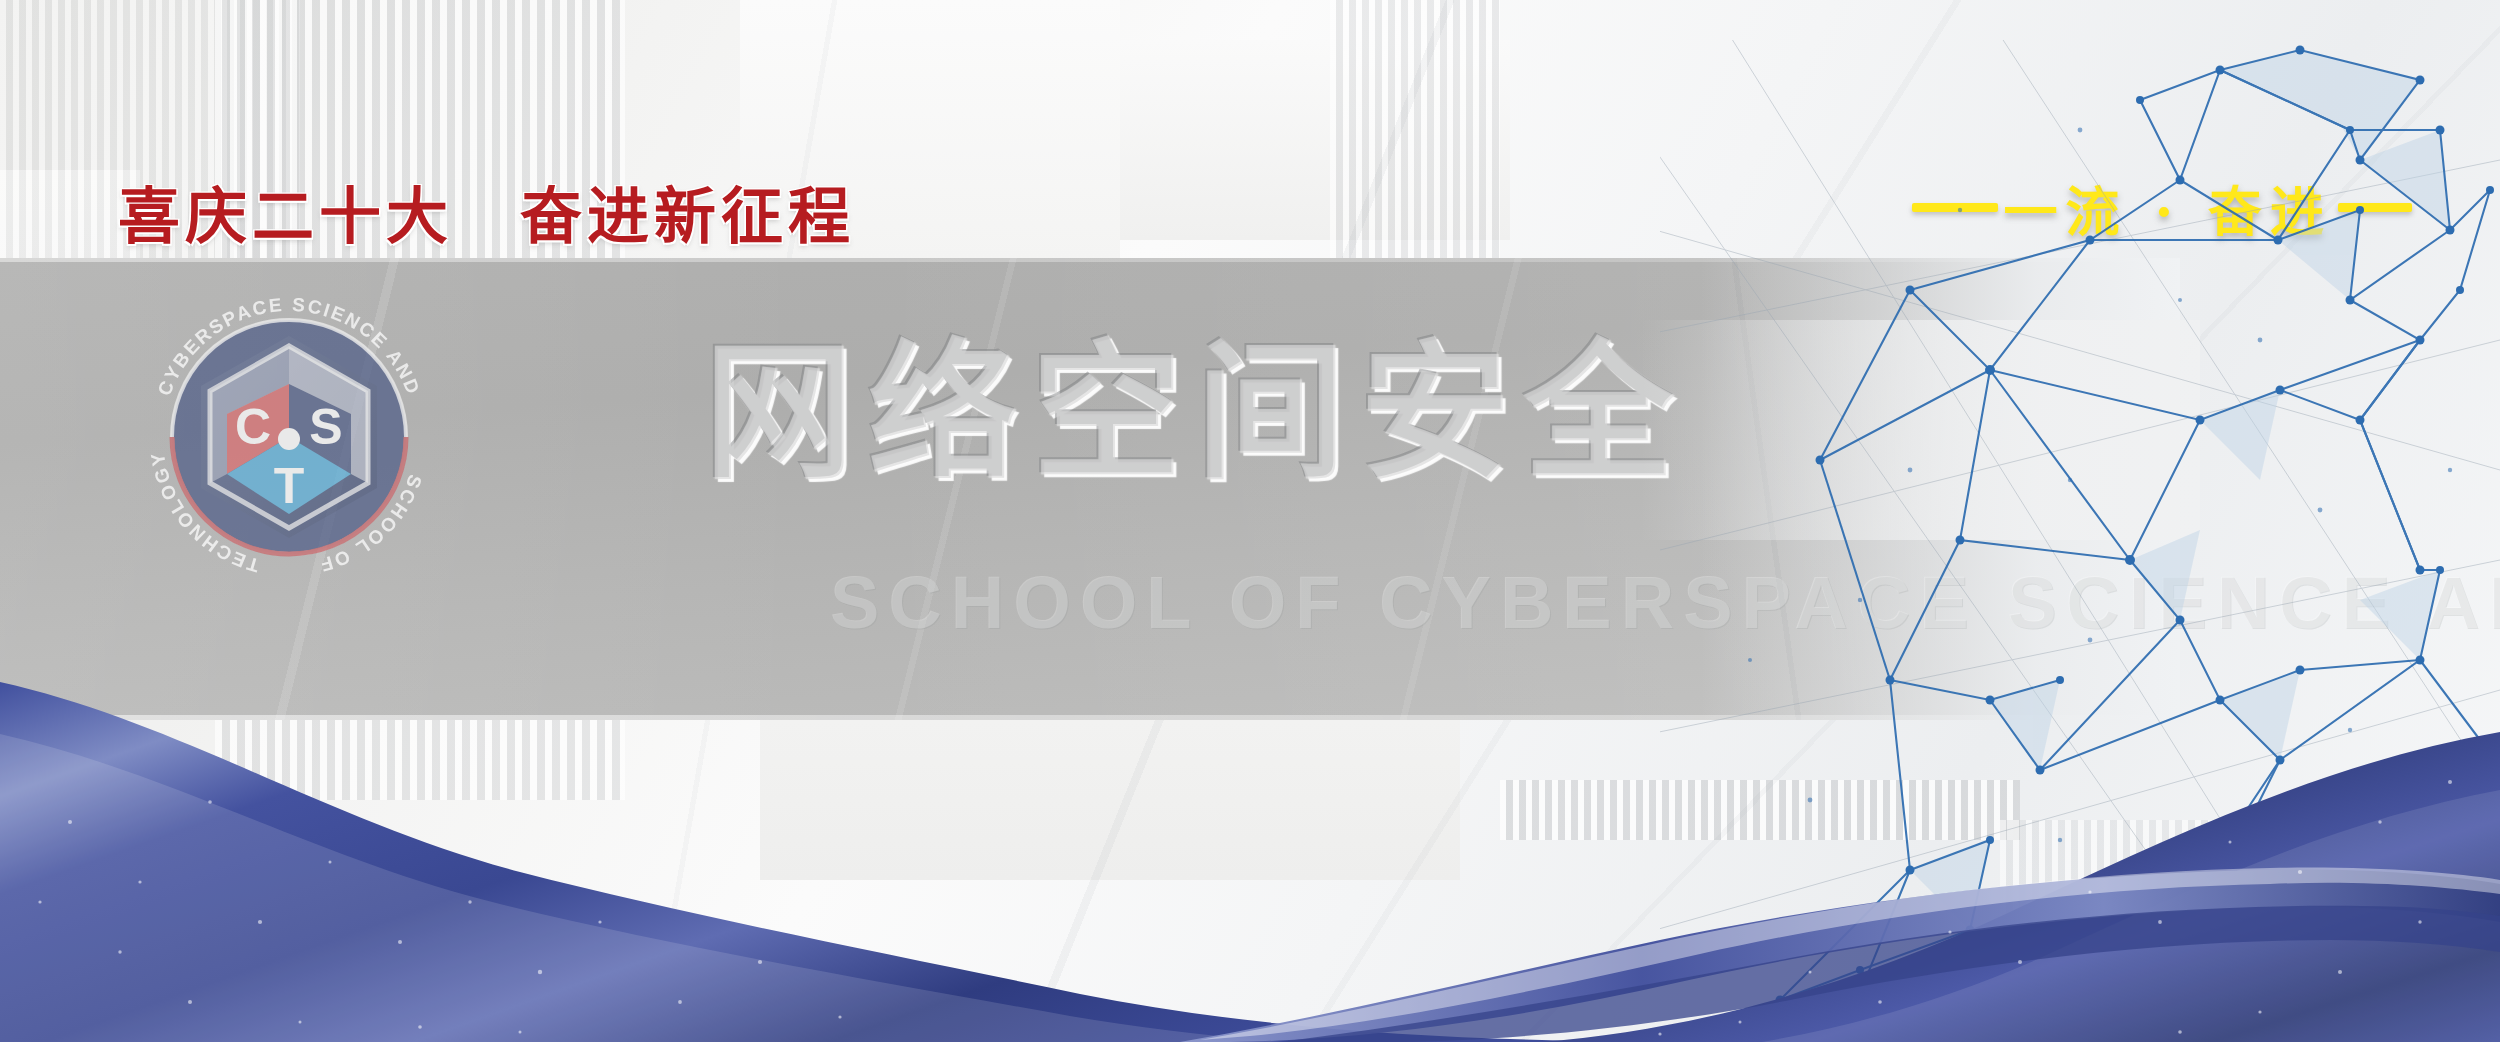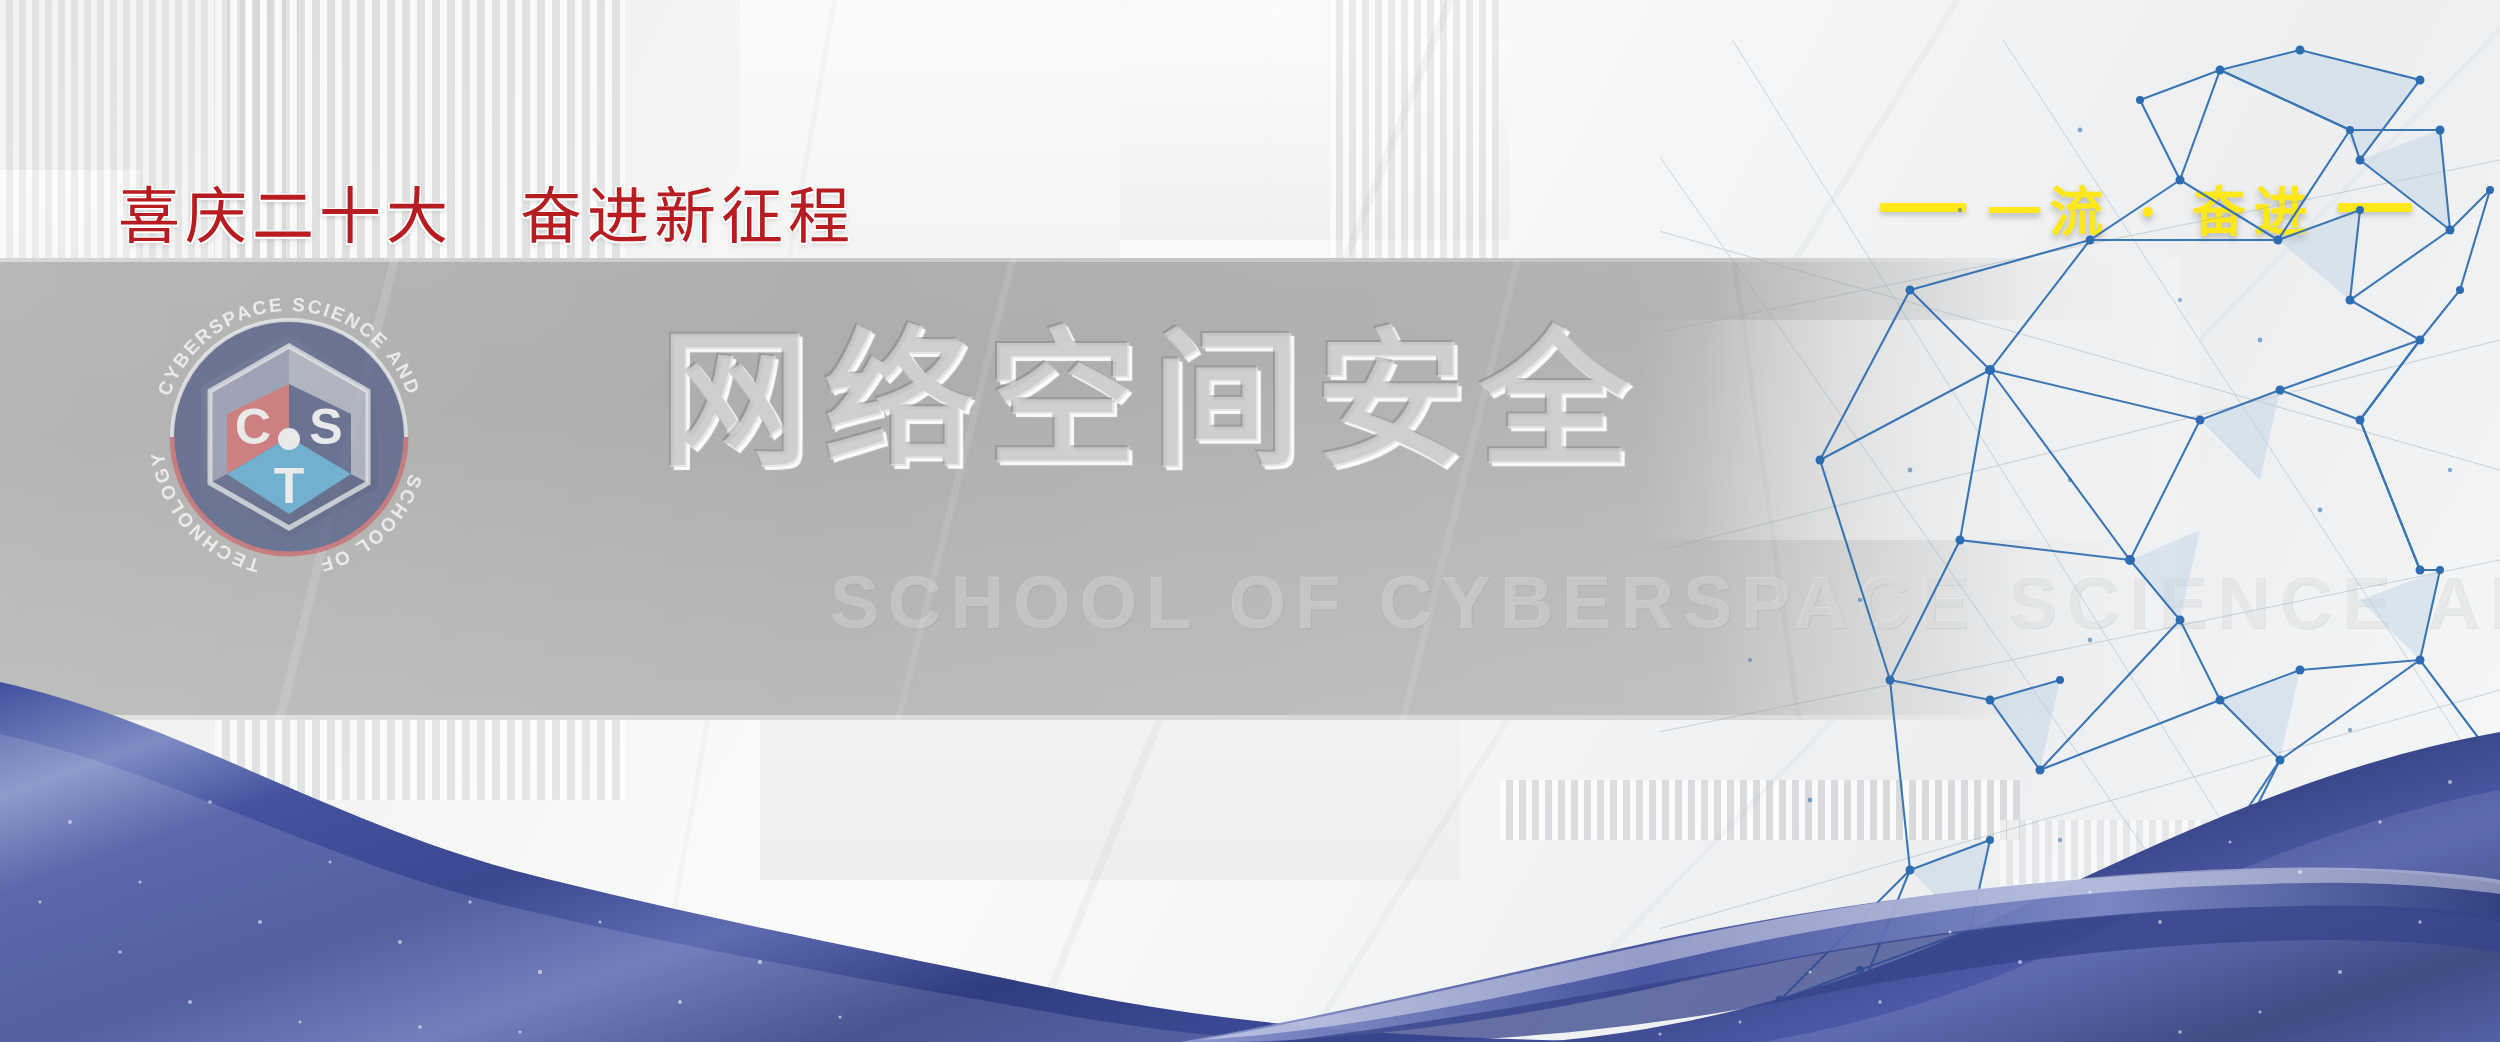--- a/index.html
+++ b/index.html
@@ -98,22 +98,22 @@
     position:absolute;left:0;bottom:0;width:100%;height:5px;
     background:linear-gradient(90deg,rgba(255,255,255,.55),rgba(255,255,255,.30));
   }
   .plate-fade{
     position:absolute;left:1700px;top:258px;width:480px;height:462px;
     background:linear-gradient(90deg,rgba(236,238,240,0),rgba(238,240,242,.92) 70%,rgba(240,242,244,1));
   }
 
   
   .emboss{
-    position:absolute;left:660px;top:338px;
-    font-family:Liberation Mono, monospace;
+    position:absolute;left:704px;top:338px;
+    font-family:Liberation Sans, sans-serif;
     font-size:150px;
     font-weight:700;
     letter-spacing:14px;
     line-height:1;
     color:rgba(214,215,214,.62);
     text-shadow:
       -2px -2px 0 rgba(120,122,124,.45),
        3px  3px 1px rgba(255,255,255,.95),
        0 0 2px rgba(255,255,255,.5);
     white-space:nowrap;
@@ -143,34 +143,34 @@
     opacity:.72;
     filter:saturate(.85);
   }
   .logo svg{display:block;width:100%;height:100%;}
 
   
   .headline-red{
     position:absolute;left:118px;top:166px;
     font-family:"DejaVu Serif","Liberation Serif",serif;
     font-size:62px;
-    font-weight:400;
+    font-weight:700;
     color:#b61c20;
     letter-spacing:5px;
     white-space:nowrap;
     text-shadow:
       -1.5px -1.5px 0 #fff, 1.5px -1.5px 0 #fff,
       -1.5px  1.5px 0 #fff, 1.5px  1.5px 0 #fff,
        0 3px 5px rgba(120,120,120,.35);
   }
 
   
   .slogan-yellow{
     position:absolute;right:88px;top:168px;
-    display:flex;align-items:center;gap:22px;
+    display:flex;align-items:center;gap:6px;
     white-space:nowrap;
   }
   .slogan-yellow .dash{
     display:block;width:86px;height:9px;background:#ffe81a;border-radius:2px;
     box-shadow:0 3px 5px rgba(110,110,110,.35);
   }
   .slogan-yellow .dash.short{width:74px;}
   .slogan-yellow .txt{
     font-family:"DejaVu Serif","Liberation Serif",serif;
     font-size:54px;font-weight:700;color:#ffe81a;letter-spacing:8px;

